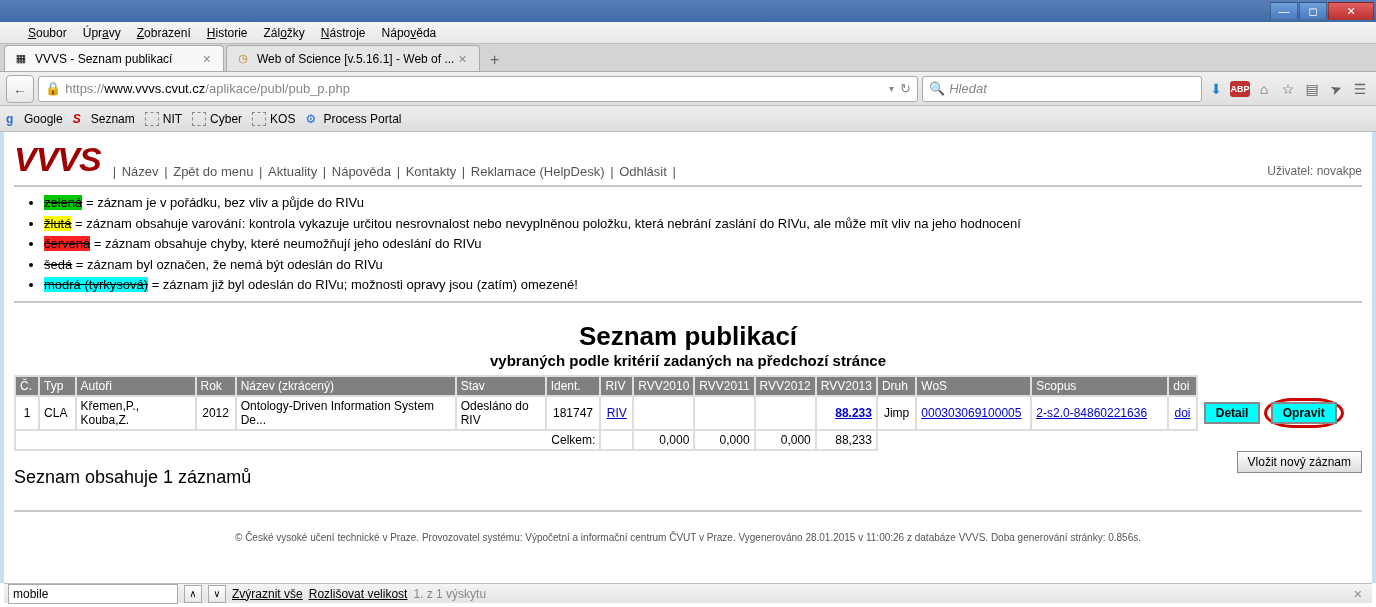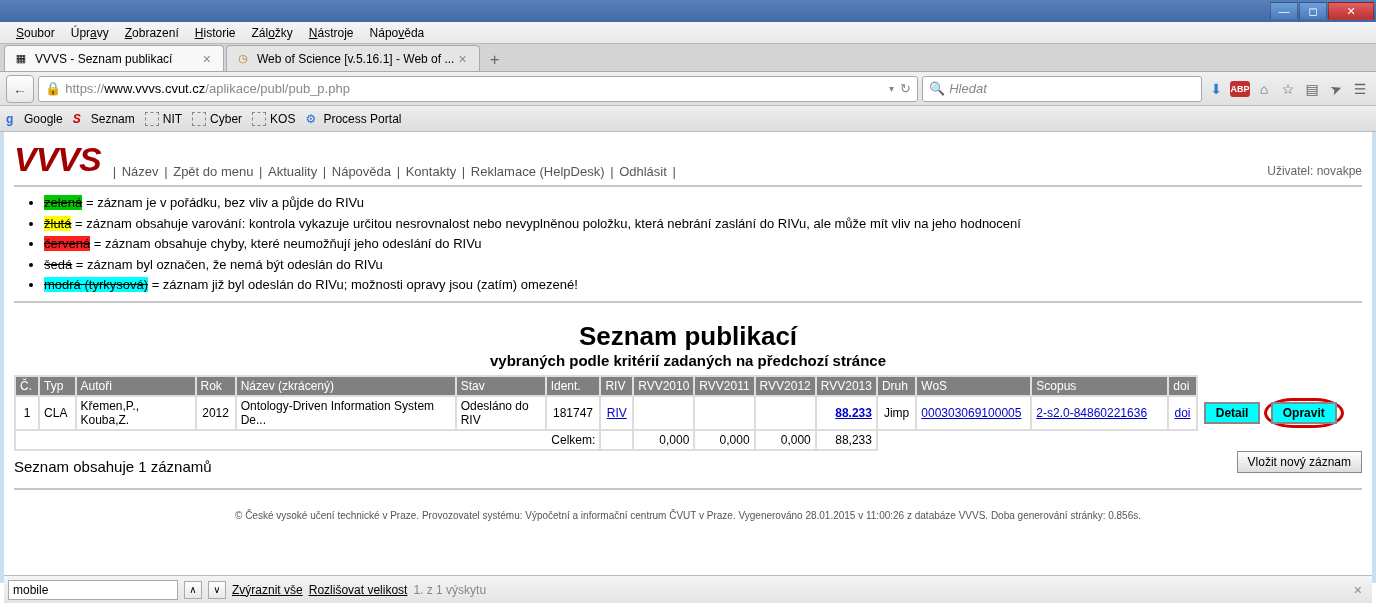--- a/index.html
+++ b/index.html
@@ -6,21 +6,21 @@
 body { font-family: Arial, sans-serif; font-size: 12px; background: #fff; width: 1376px; height: 607px; overflow: hidden; position: relative; }
 
 
 .titlebar { height: 22px; background: linear-gradient(#5a7fb8, #3f6aa8); display: flex; align-items: center; justify-content: flex-end; padding-right: 2px; }
 .win-btn { width: 28px; height: 18px; margin-left: 1px; display: flex; align-items: center; justify-content: center; color: #fff; font-size: 11px; border: 1px solid rgba(0,0,0,.3); }
 .win-min { background: linear-gradient(#6fa0d8, #4a7abf); }
 .win-max { background: linear-gradient(#6fa0d8, #4a7abf); }
 .win-close { background: linear-gradient(#e06060, #c03030); width: 46px; }
 
 
-.menubar { height: 22px; background: linear-gradient(#f5f5f5, #e8e8e8); border-bottom: 1px solid #bbb; display: flex; align-items: center; padding: 0 8px; font-size: 12px; }
+.menubar { height: 22px; background: linear-gradient(#f5f5f5, #e8e8e8); border-bottom: 1px solid #bbb; display: flex; align-items: center; padding: 0 20px; font-size: 12px; }
 .menubar span { padding: 2px 8px; cursor: default; }
 .menubar span u { text-decoration: underline; }
 
 
 .tabstrip { height: 28px; background: #d4d4d4; display: flex; align-items: flex-end; padding: 0 4px; border-bottom: 1px solid #aaa; }
 .tab { height: 26px; background: #f8f8f8; border: 1px solid #aaa; border-bottom: none; border-radius: 4px 4px 0 0; display: flex; align-items: center; padding: 0 8px; margin-right: 2px; min-width: 220px; font-size: 12px; position: relative; }
 .tab.inactive { background: #e5e5e5; }
 .tab-icon { width: 16px; height: 16px; margin-right: 6px; display: inline-flex; align-items: center; justify-content: center; font-size: 11px; }
 .tab-close { margin-left: auto; color: #888; font-size: 14px; padding: 0 4px; cursor: pointer; }
 .tab-new { width: 26px; height: 22px; display: flex; align-items: center; justify-content: center; color: #666; font-size: 16px; cursor: pointer; }
@@ -66,26 +66,26 @@
 
 table.data { width: 100%; border-collapse: collapse; font-size: 12px; }
 table.data th, table.data td { border: 2px solid #ddd; padding: 2px 4px; text-align: left; }
 table.data th { background: #808080; color: #fff; font-weight: normal; }
 table.data td.center { text-align: center; }
 table.data td.right { text-align: right; }
 table.data a { color: #0000cc; text-decoration: underline; }
 .btn-detail, .btn-edit { background: #00ffff; border: 2px solid #888; padding: 2px 10px; font-size: 12px; font-weight: bold; cursor: pointer; }
 .highlight-ring { border: 3px solid #d00000; border-radius: 50%/70%; padding: 1px 4px; display: inline-block; }
 
-.count-text { font-size: 15px; margin: 7px 0; }
+.count-text { font-size: 18px; margin: 16px 0; }
 .btn-new { float: right; border: 1px solid #888; background: linear-gradient(#fff, #ddd); padding: 3px 10px; font-size: 12px; cursor: pointer; }
 .footer-text { text-align: center; font-size: 10px; color: #555; margin-top: 20px; clear: both; }
 
 
-.findbar { position: absolute; left: 4px; right: 4px; bottom: 4px; height: 28px; background: linear-gradient(#f4f4f4, #e4e4e4); border-top: 1px solid #bbb; display: flex; align-items: center; padding: 0 4px; gap: 6px; font-size: 12px; justify-content: center; }
+.findbar { position: absolute; left: 4px; right: 4px; bottom: 4px; height: 20px; background: linear-gradient(#f4f4f4, #e4e4e4); border-top: 1px solid #bbb; display: flex; align-items: center; padding: 0 4px; gap: 6px; font-size: 12px; justify-content: center; }
 .findbox { width: 170px; height: 20px; border: 1px solid #aaa; background: #fff; padding: 0 4px; font-size: 12px; }
 .find-arrow { width: 18px; height: 18px; border: 1px solid #aaa; background: linear-gradient(#fff,#e8e8e8); display: flex; align-items: center; justify-content: center; font-size: 10px; cursor: pointer; }
 .find-link { text-decoration: underline; cursor: pointer; }
 .find-count { color: #888; }
 .find-close { margin-left: auto; color: #888; font-size: 14px; cursor: pointer; padding: 0 6px; }
 </style>
 </head>
 <body>
 
 <div class="titlebar">

